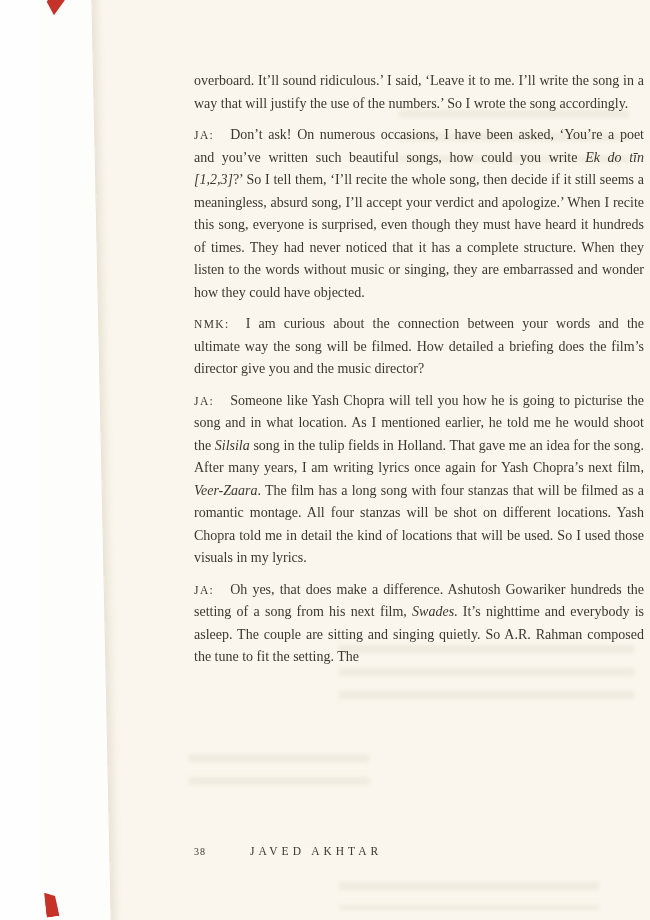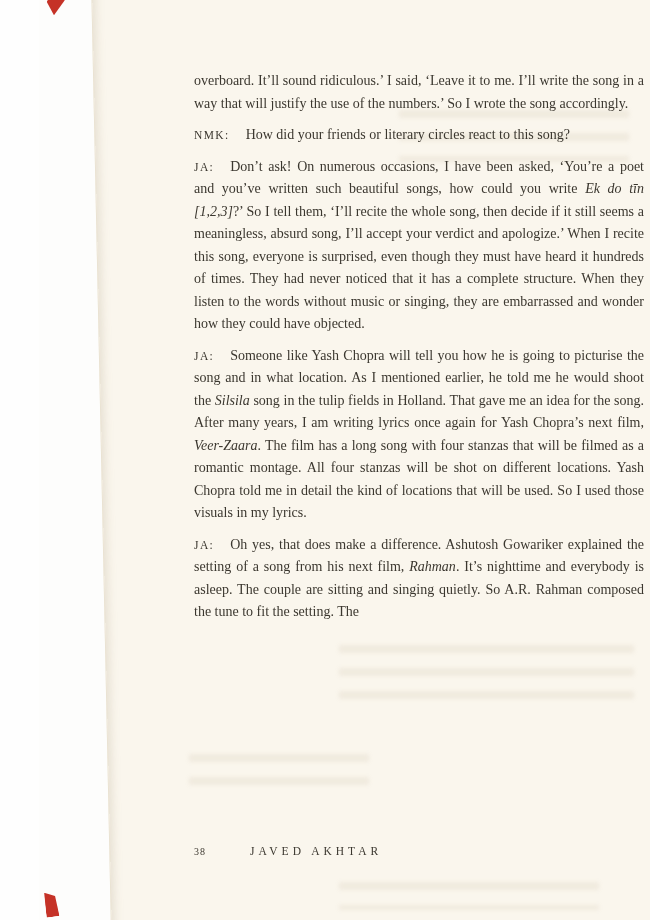--- a/index.html
+++ b/index.html
@@ -97,24 +97,24 @@
   <div class="ghost" style="left:360px; top:110px; width:230px; height:52px;"></div>
   <div class="ghost" style="left:300px; top:645px; width:295px; height:58px;"></div>
   <div class="ghost" style="left:150px; top:754px; width:180px; height:38px;"></div>
   <div class="ghost" style="left:300px; top:882px; width:260px; height:28px;"></div>
 
   <div class="red-mark" id="red-mark-top"></div>
   <div class="red-mark" id="red-mark-bottom"></div>
 
   <div id="text-block">
       <p class="para"><span>overboard. It’ll sound ridiculous.’ I said, ‘Leave it to me. I’ll write the song in a way that will justify the use of the numbers.’ So I wrote the song accordingly.</span></p>
-      <p class="para"><span class="speaker">NMK:</span><span>How did your friends or literary circles react to this song?</span></p>
       <p class="para"><span class="speaker">JA:</span><span>Don’t ask! On numerous occasions, I have been asked, ‘You’re a poet and you’ve written such beautiful songs, how could you write </span><i>Ek do tīn [1,2,3]</i><span>?’ So I tell them, ‘I’ll recite the whole song, then decide if it still seems a meaningless, absurd song, I’ll accept your verdict and apologize.’ When I recite this song, everyone is surprised, even though they must have heard it hundreds of times. They had never noticed that it has a complete structure. When they listen to the words without music or singing, they are embarrassed and wonder how they could have objected.</span></p>
+      <p class="para"><span class="speaker">NMK:</span><span>I am curious about the connection between your words and the ultimate way the song will be filmed. How detailed a briefing does the film’s director give you and the music director?</span></p>
       <p class="para"><span class="speaker">JA:</span><span>Someone like Yash Chopra will tell you how he is going to picturise the song and in what location. As I mentioned earlier, he told me he would shoot the </span><i>Silsila</i><span> song in the tulip fields in Holland. That gave me an idea for the song. After many years, I am writing lyrics once again for Yash Chopra’s next film, </span><i>Veer-Zaara</i><span>. The film has a long song with four stanzas that will be filmed as a romantic montage. All four stanzas will be shot on different locations. Yash Chopra told me in detail the kind of locations that will be used. So I used those visuals in my lyrics.</span></p>
-      <p class="para"><span class="speaker">JA:</span><span>Oh yes, that does make a difference. Ashutosh Gowariker explained the setting of a song from his next film, </span><i>Rahman</i><span>. It’s nighttime and everybody is asleep. The couple are sitting and singing quietly. So A.R. Rahman composed the tune to fit the setting. The</span></p>
+      <p class="para"><span class="speaker">JA:</span><span>Oh yes, that does make a difference. Ashutosh Gowariker hundreds the setting of a song from his next film, </span><i>Swades</i><span>. It’s nighttime and everybody is asleep. The couple are sitting and singing quietly. So A.R. Rahman composed the tune to fit the setting. The</span></p>
     </div>
 
   <div id="footer">
     <span id="page-number">38</span>
     <span id="running-title">JAVED AKHTAR</span>
   </div>
 
 </div>
 
 </body></html>

